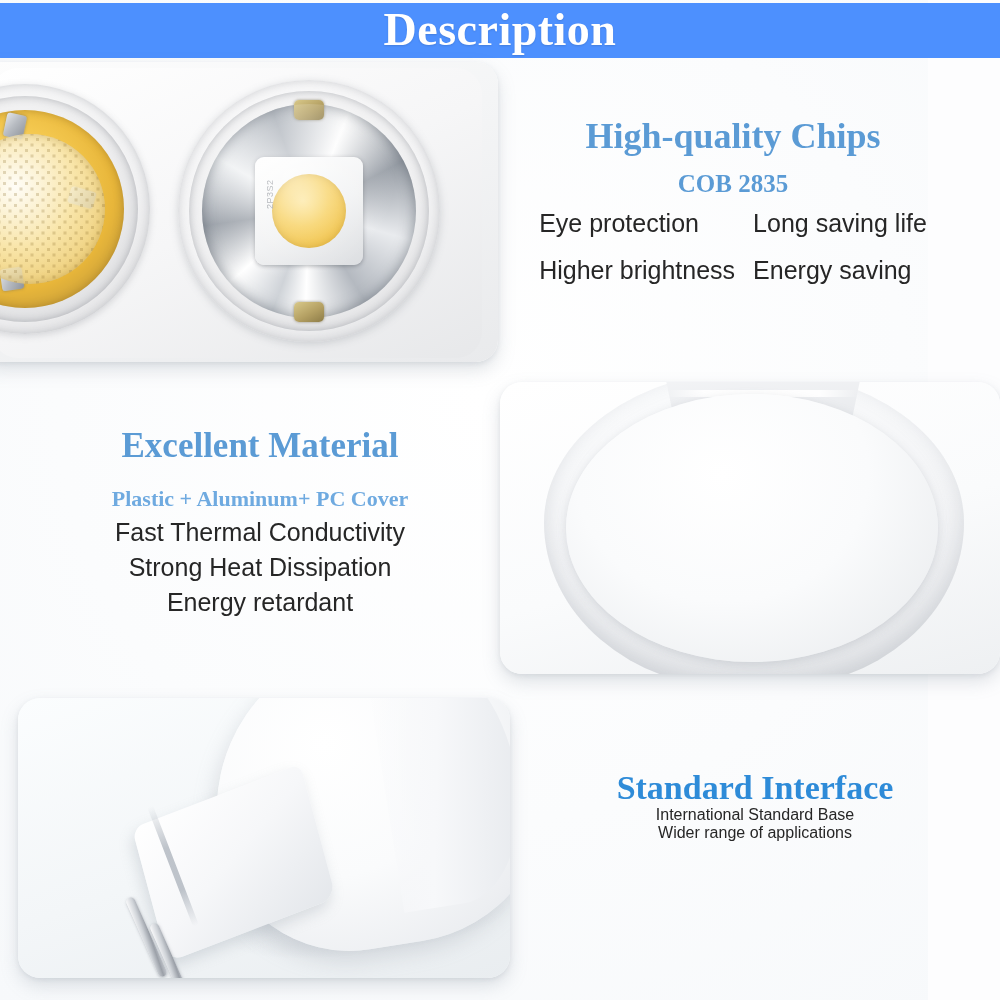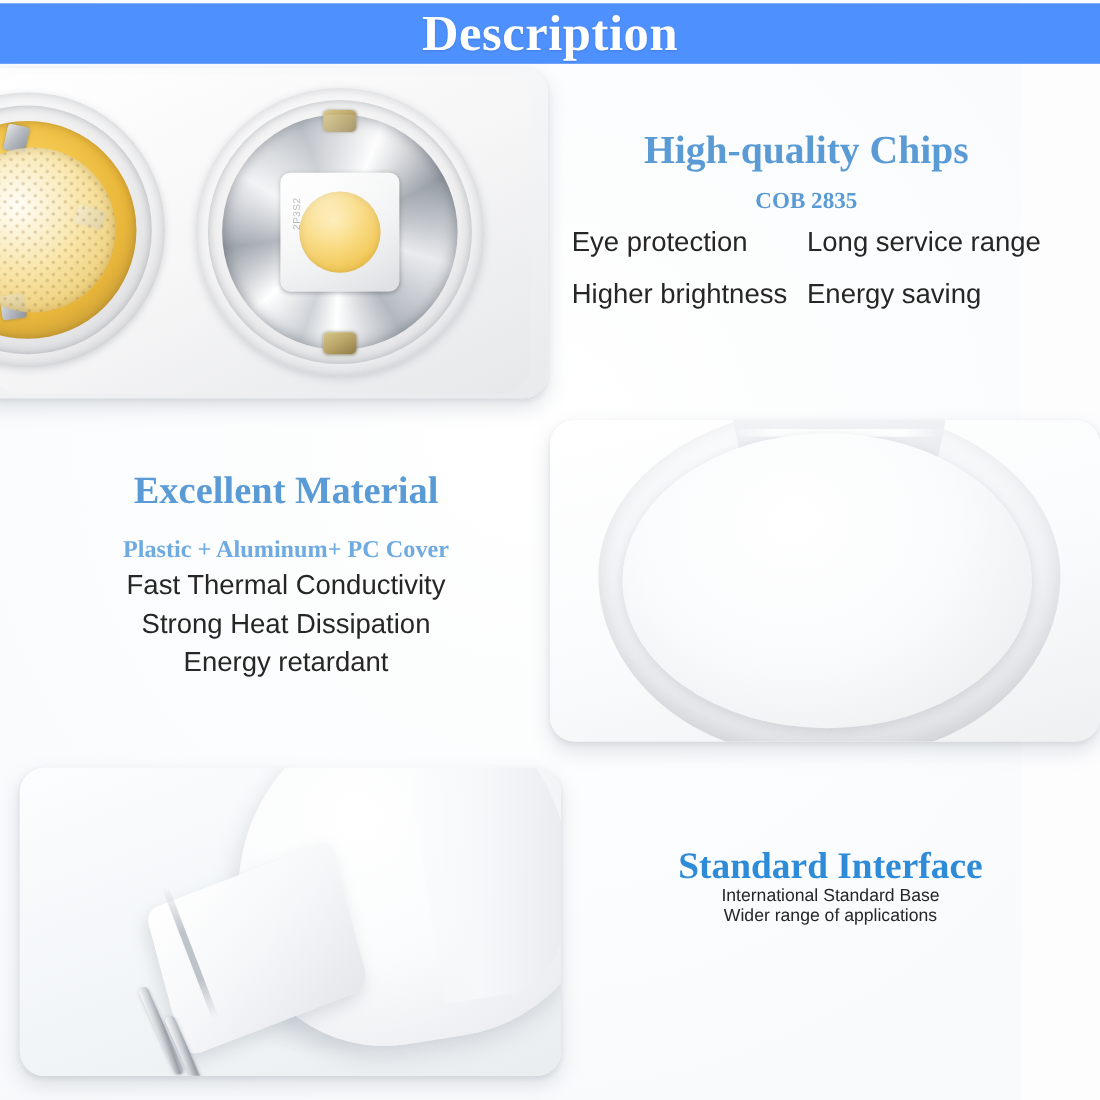--- a/index.html
+++ b/index.html
@@ -384,21 +384,21 @@
   }
   .feature {
     font-family: "Liberation Sans", sans-serif;
     color: #262626;
     white-space: nowrap;
   }
 
   
   #block-chips { left: 493px; top: 118px; width: 480px; }
   #block-chips .heading { font-size: 36px; color: #5b9bd5; }
-  #block-chips .subtitle { font-size: 21px; color: #5b9bd5; margin-top: 14px; }
+  #block-chips .subtitle { font-size: 25px; color: #5b9bd5; margin-top: 14px; }
   #block-chips .feature-grid {
     margin-top: 11px;
     display: grid;
     grid-template-columns: auto auto;
     justify-content: center;
     column-gap: 24px;
     row-gap: 2px;
     gap: 18px;
   }
   #block-chips .feature { font-size: 25px; }
@@ -456,21 +456,21 @@
         </div>
       </div>
     </div>
   </div>
 
   <div class="text-block" id="block-chips">
     <div class="heading">High-quality Chips</div>
     <div class="subtitle">COB 2835</div>
     <div class="feature-grid">
       <div class="feature col-left">Eye protection</div>
-      <div class="feature col-right">Long service range</div>
+      <div class="feature col-right">Long saving life</div>
       <div class="feature col-right">Higher brightness</div>
       <div class="feature col-left">Energy saving</div>
     </div>
   </div>
 
   <div class="text-block" id="block-material">
     <div class="heading">Excellent Material</div>
     <div class="subtitle">Plastic + Aluminum+ PC Cover</div>
     <div class="feature">Fast Thermal Conductivity</div>
     <div class="feature">Strong Heat Dissipation</div>

